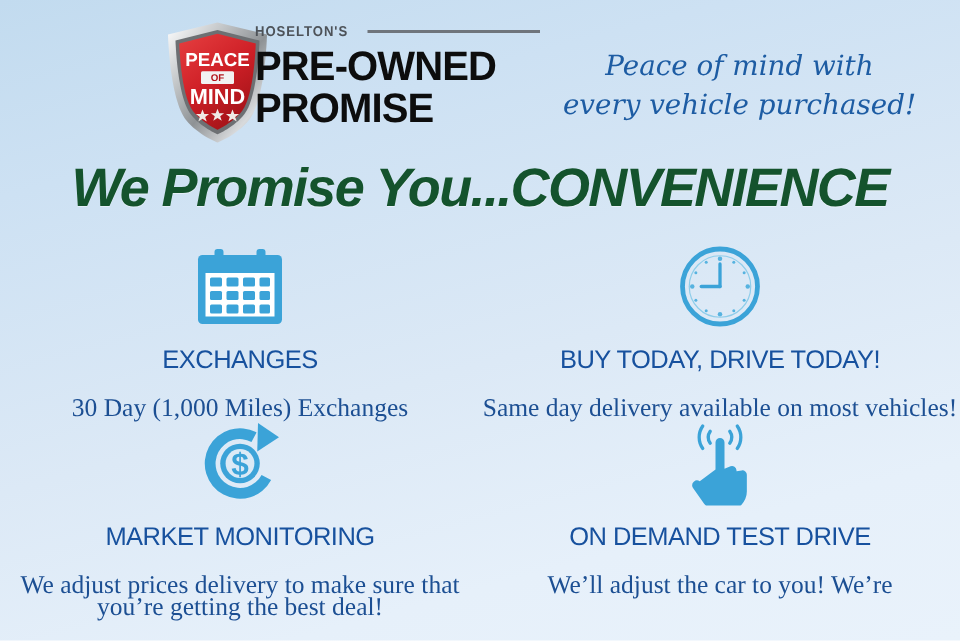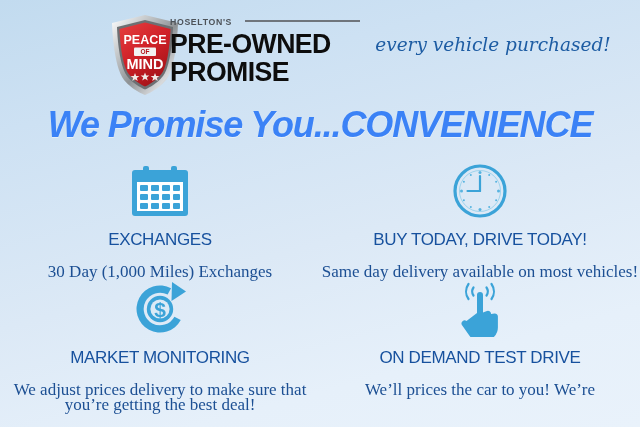--- a/index.html
+++ b/index.html
@@ -36,21 +36,21 @@
     font-family:"DejaVu Serif", serif;font-style:italic;
     color:#1d5ca3;font-size:18.5px;line-height:26px;text-align:center;
   }
   .tagline .l1{display:block;}
   .tagline .l2{display:block;}
 
   
   .headline{
     position:absolute;left:0;top:104px;width:640px;text-align:center;
     font-size:36px;line-height:42px;font-weight:bold;font-style:italic;
-    color:#3b82f6;letter-spacing:-1.1px;white-space:nowrap;
+    color:#14532d;letter-spacing:-1.1px;white-space:nowrap;
     font-family:"Liberation Sans",sans-serif;
     text-shadow:0 1px 0 rgba(255,255,255,.45);
   }
 
   
   .grid{position:absolute;left:0;top:160px;width:640px;height:267px;}
   .cell{position:absolute;width:320px;text-align:center;}
   .cell.c0{left:0;top:0;}
   .cell.c1{left:320px;top:0;}
   .cell.c2{left:0;top:118px;}
@@ -111,20 +111,21 @@
     <div class="brandblock">
       <div class="hoseltons-row">
         <div class="hoseltons">HOSELTON'S</div>
         <div class="hrule"></div>
       </div>
       <div class="promise-line">PRE-OWNED</div>
       <div class="promise-line">PROMISE</div>
     </div>
 
     <div class="tagline">
+      <span class="l1">Peace of mind with</span>
       <span class="l2">every vehicle purchased!</span>
     </div>
   </div>
 
   <div class="headline">We Promise You...CONVENIENCE</div>
 
   <div class="grid">
 
     <div class="cell c0">
       <div class="icon">
@@ -215,18 +216,18 @@
           <path d="M23 14 a3 3 0 0 1 6 0 v17.5
                    l4 -1.6 a3 3 0 0 1 4 2.6
                    l0 0.6 l3.5 -0.5 a3 3 0 0 1 3.4 3
                    v11 a13 13 0 0 1 -13 13 h-6
                    a12 12 0 0 1 -9.6 -5 l-7.4 -10.5
                    a3.2 3.2 0 0 1 4.6 -4.2 L23 32 z" fill="#3ba3d8"></path>
         </svg>
       </div>
       <div class="ftitle">ON DEMAND TEST DRIVE</div>
       <div class="fdesc">
-        <span>We’ll prices the car to you! We’re</span>
+        <span>We’ll adjust the car to you! We’re</span>
       </div>
     </div>
 
   </div>
 </div>
 
 </body></html>

